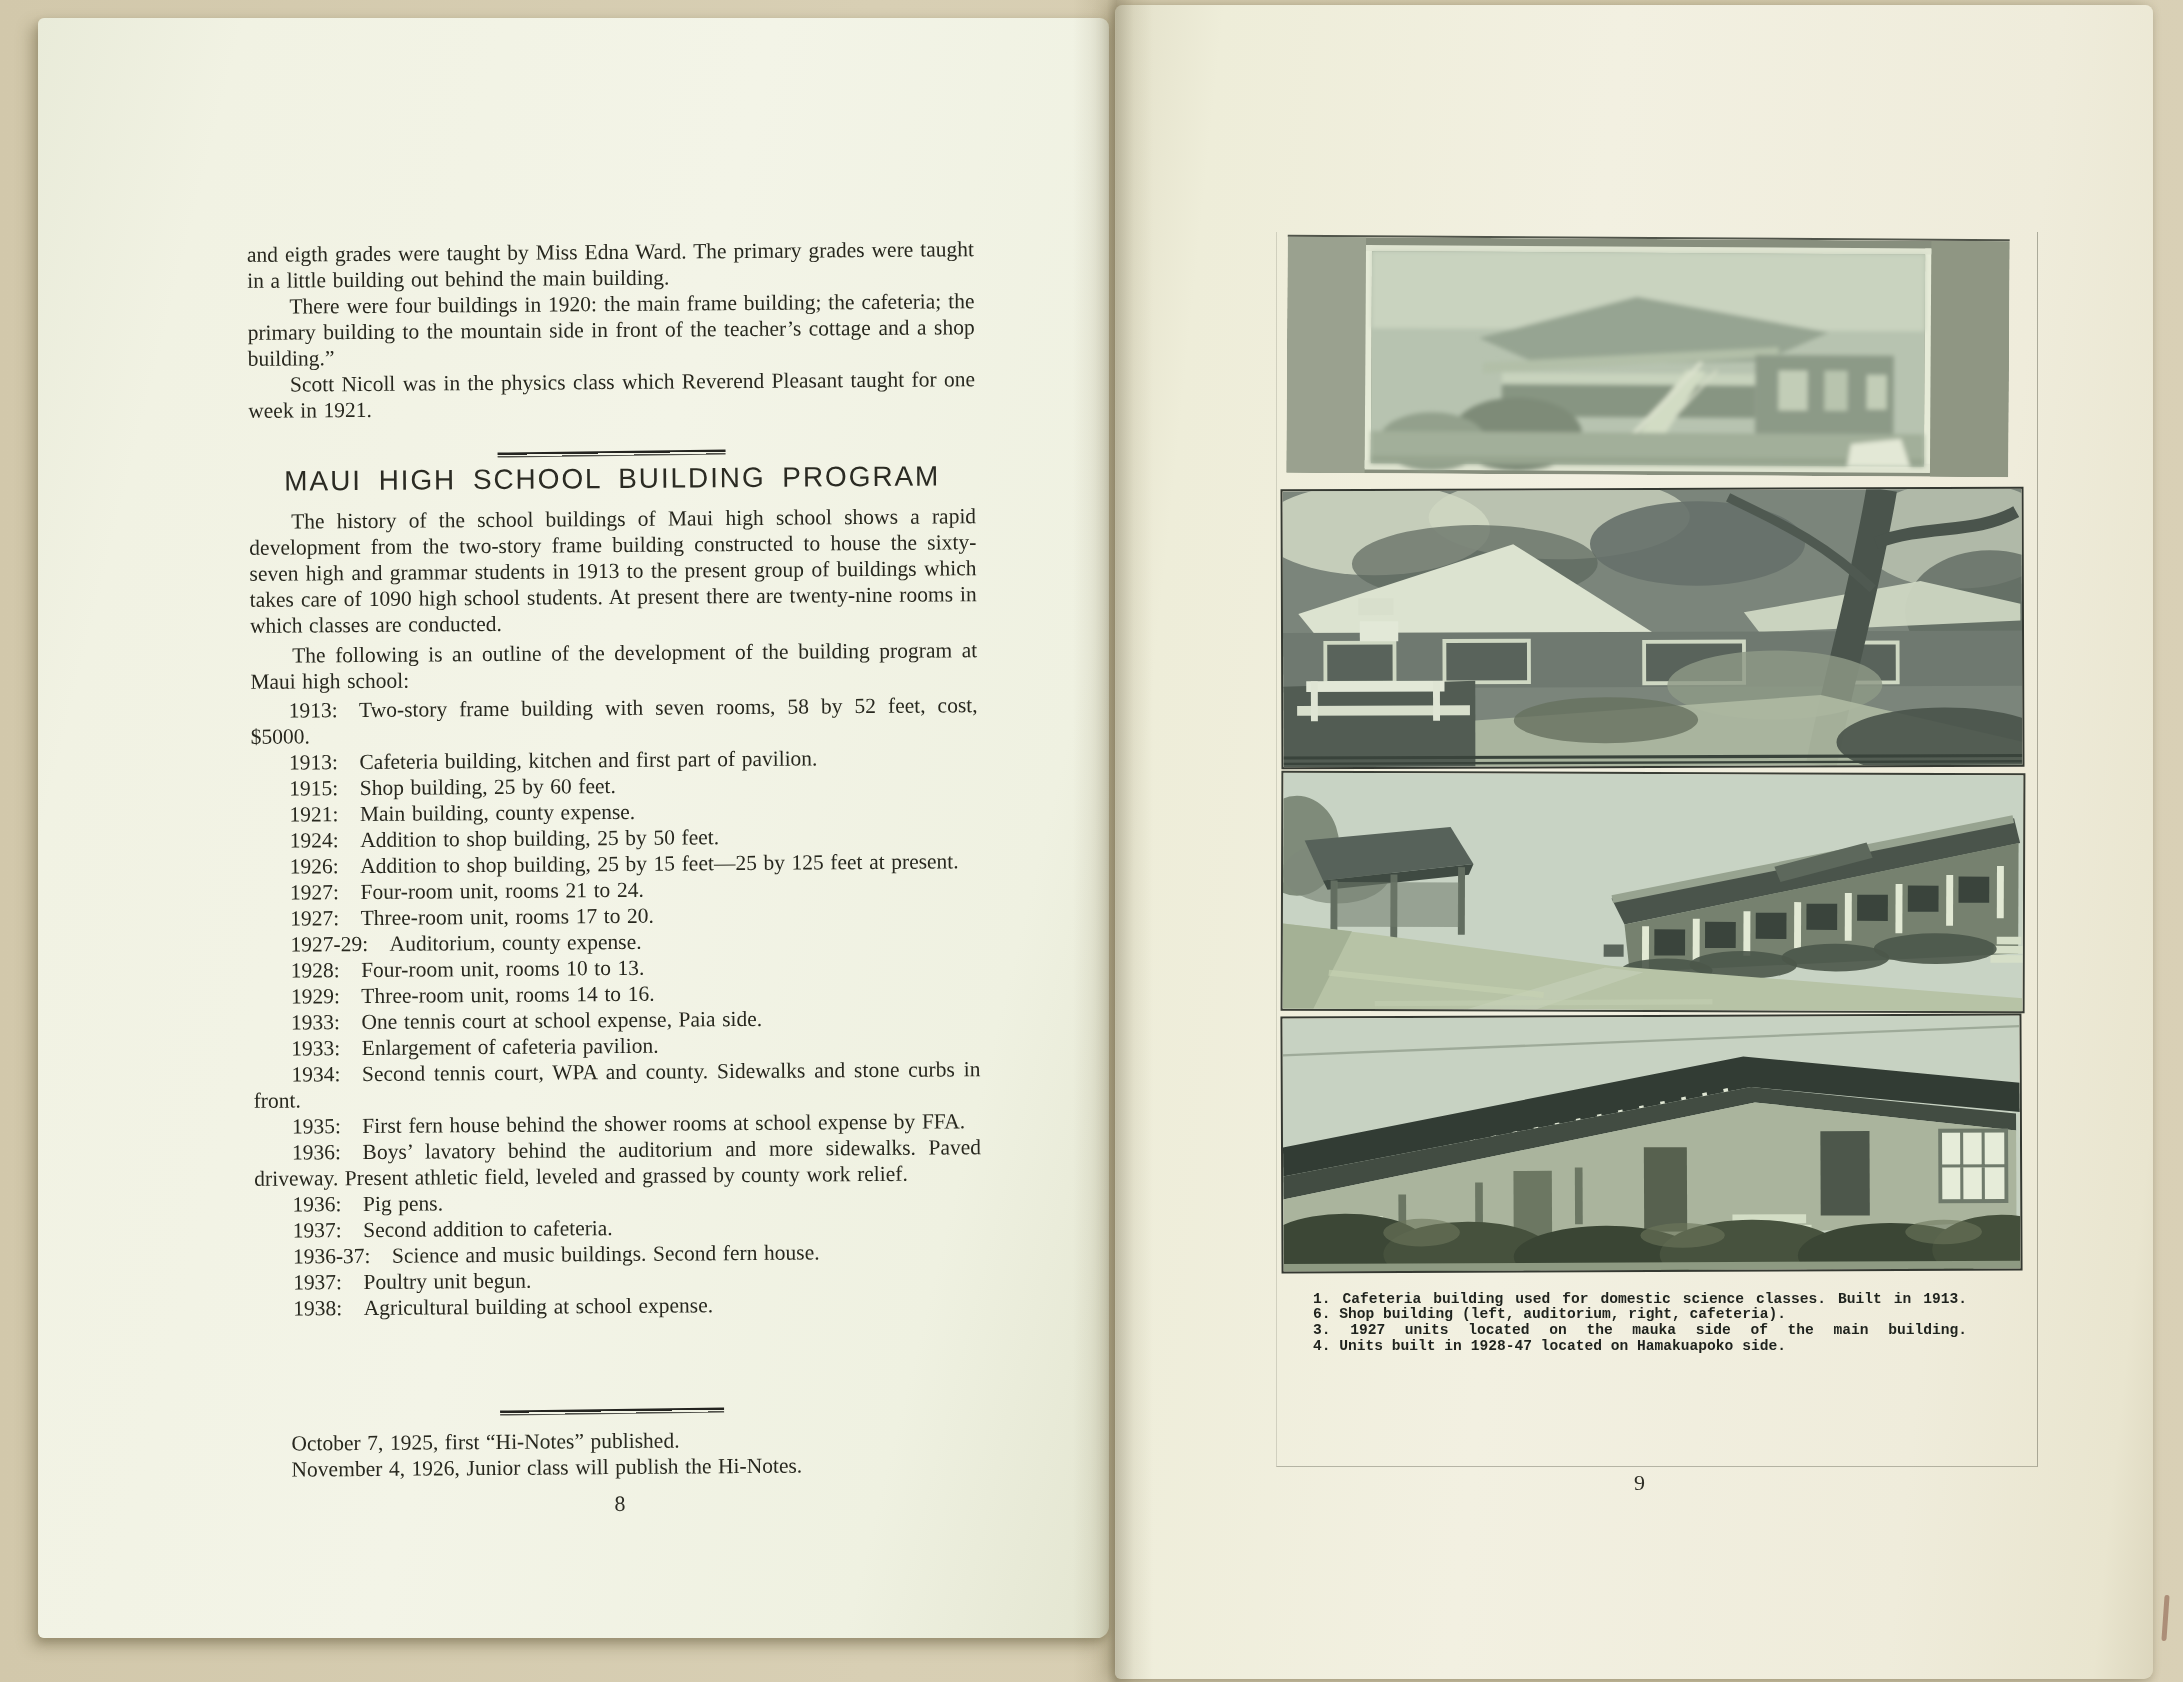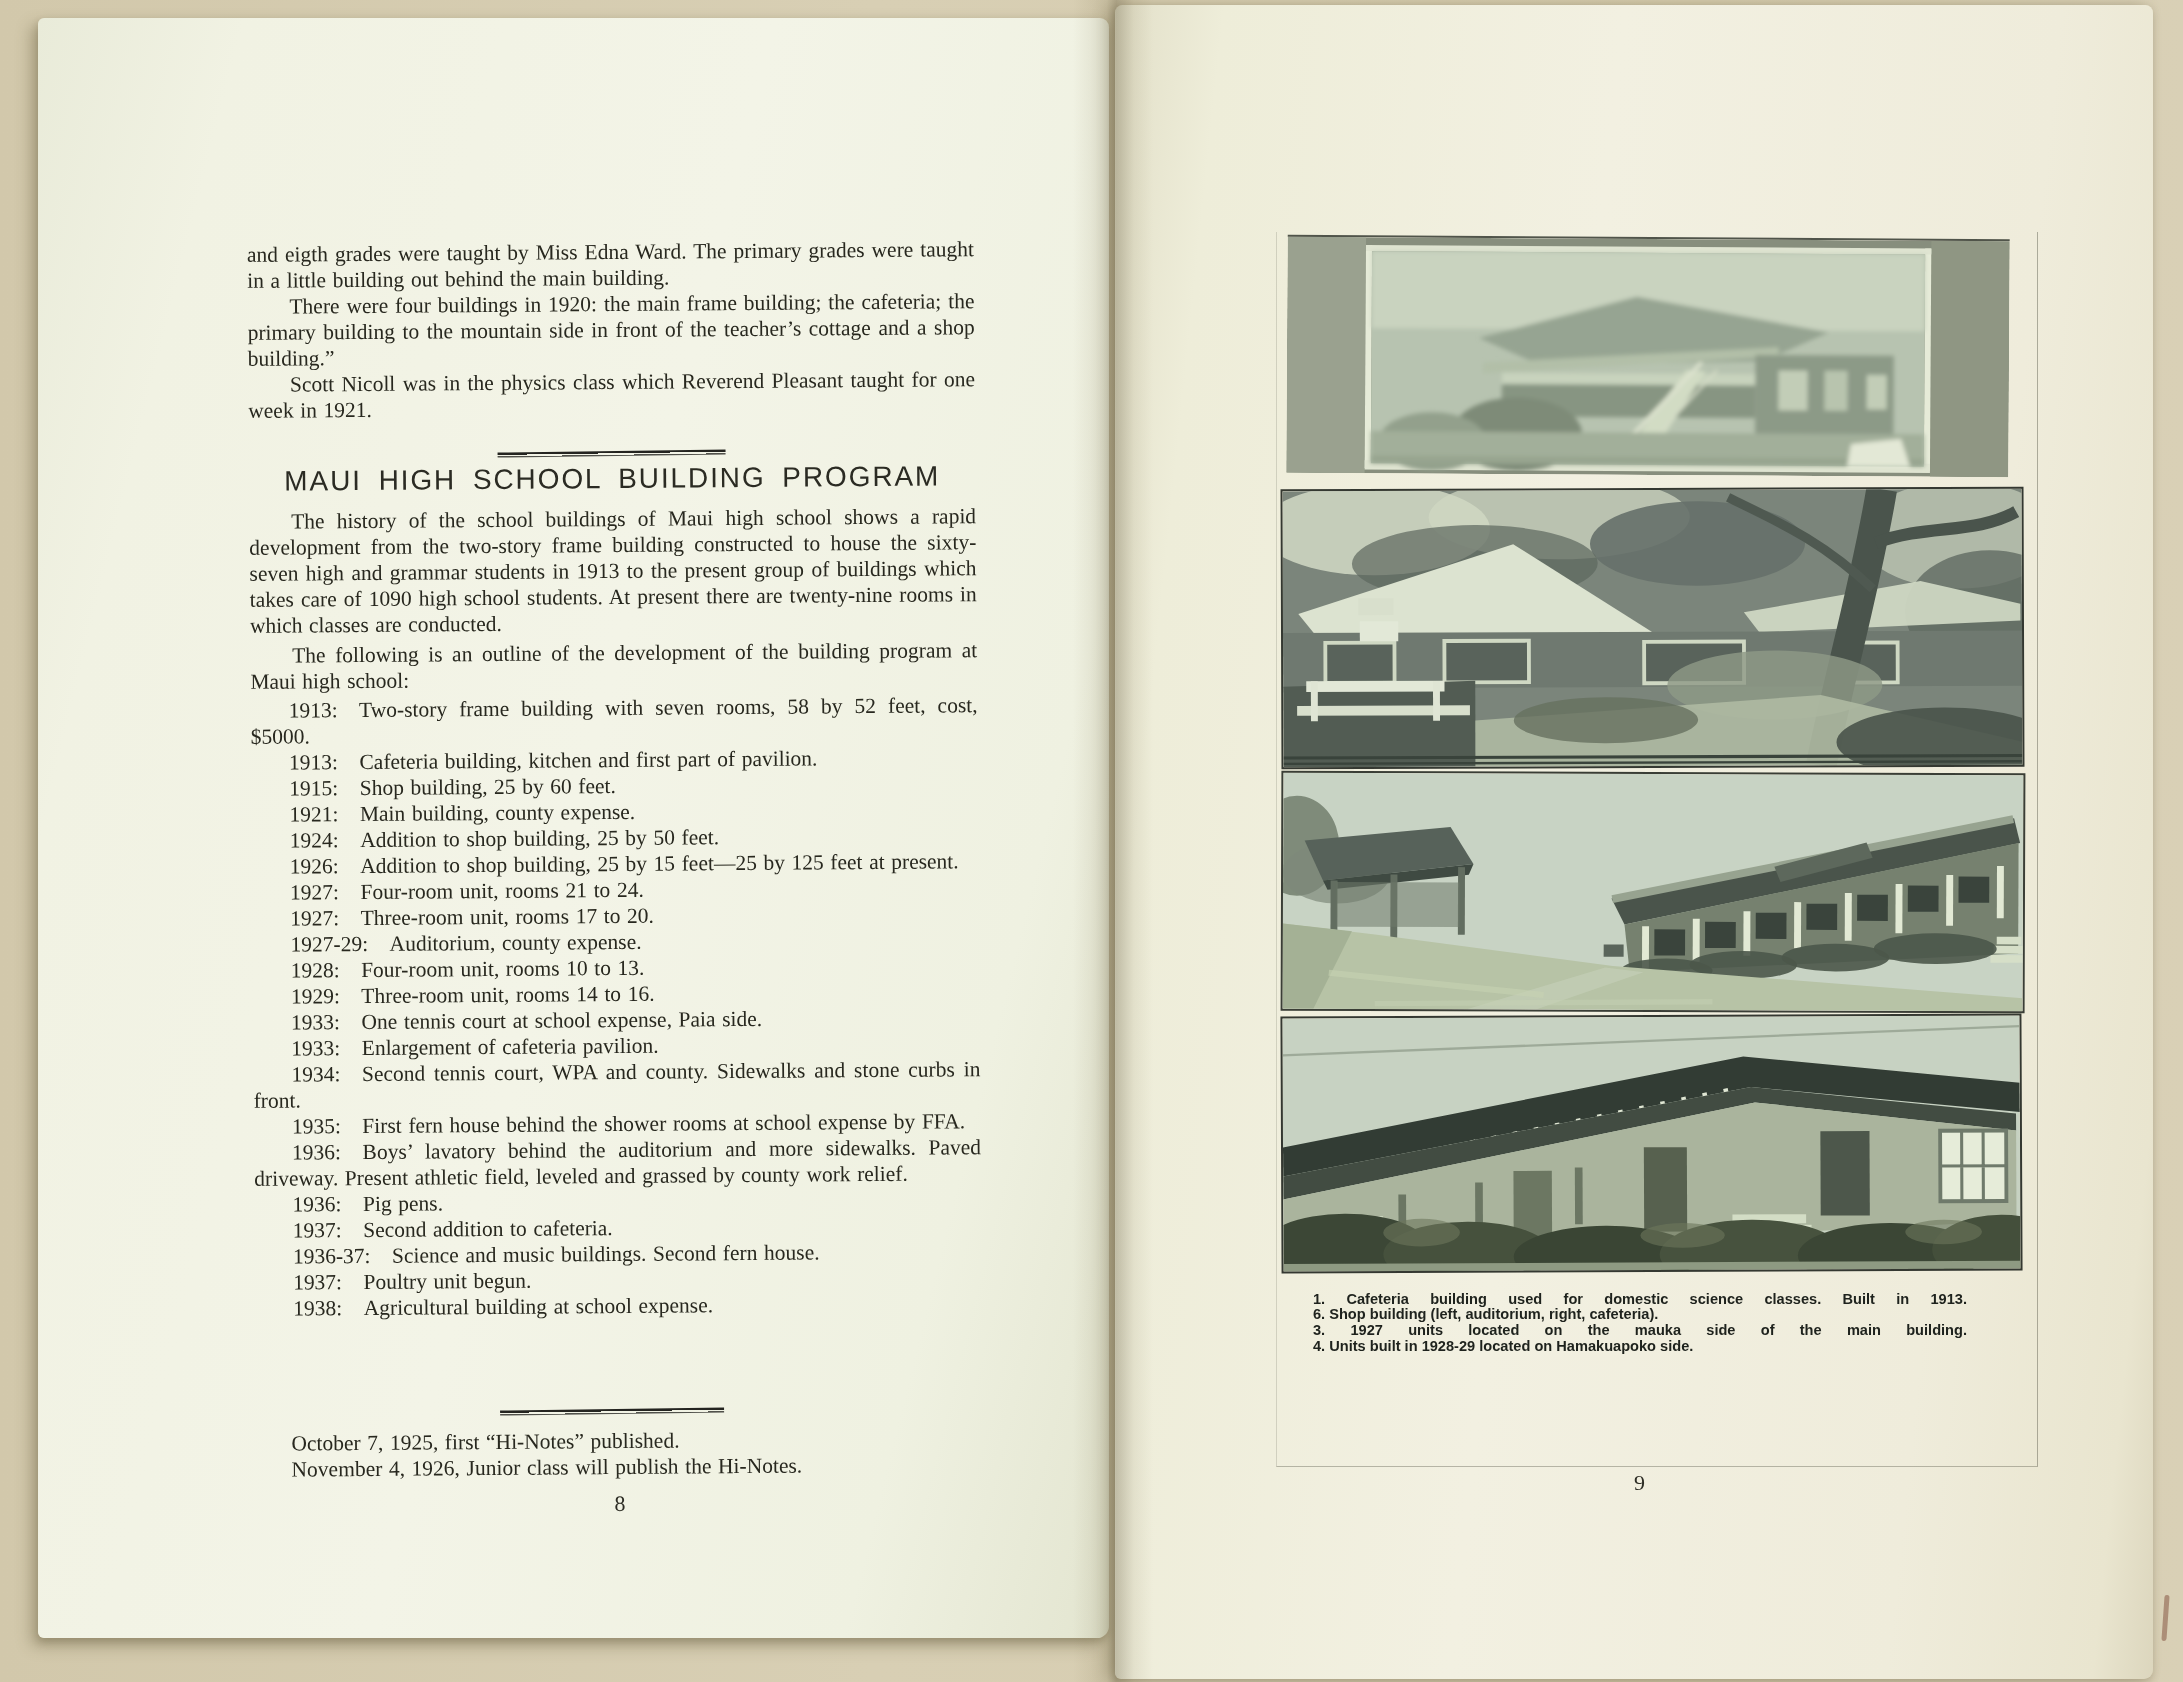--- a/index.html
+++ b/index.html
@@ -42,21 +42,21 @@
   .plate-edge{position:absolute;left:161px;top:227px;width:760px;height:1234px;
     border-right:1.5px solid rgba(72,72,58,.40);border-bottom:1.5px solid rgba(72,72,58,.35);
     border-left:0.8px solid rgba(72,72,58,.18);pointer-events:none;}
   figure.photo{margin:0;position:absolute;overflow:hidden;}
   figure.photo svg{display:block;width:100%;height:100%;}
   .photo-1{left:172px;top:232px;width:722px;height:236px;transform:rotate(.35deg);border-top:2.3px solid #50544a;}
   .photo-2{left:166px;top:483px;width:739px;height:276px;transform:rotate(-.2deg);border:2.3px solid #343831;}
   .photo-3{left:166px;top:767px;width:740px;height:236px;transform:rotate(.2deg);border:2.3px solid #3a3e36;}
   .photo-4{left:166px;top:1010px;width:737px;height:253px;transform:rotate(-.25deg);border:2.3px solid #343831;}
   .captions{position:absolute;left:198px;top:1287px;width:654px;
-    font-family:Liberation Sans, sans-serif;font-weight:bold;
+    font-family:Liberation Mono, monospace;font-weight:bold;
     font-size:14.6px;line-height:15.7px;color:#1e221d;letter-spacing:0;}
   .caption-line{text-align:justify;}
   .caption-line:nth-child(odd){text-align-last:justify;}
   .pagenum-right{position:absolute;left:198px;top:1465px;width:654px;}
 </style>
 </head>
 <body>
 
 <div class="scan">
 
@@ -276,21 +276,21 @@
         <ellipse cx="520" cy="285" rx="55" ry="16" fill="#6c765c" opacity=".6"></ellipse>
         <ellipse cx="860" cy="282" rx="50" ry="16" fill="#6c765c" opacity=".6"></ellipse>
         <rect x="0" y="320" width="960" height="10" fill="#8e9a82"></rect>
       </svg>
     </figure>
 
     <div class="captions">
       <div class="caption-line">1. Cafeteria building used for domestic science classes. Built in 1913.</div>
       <div class="caption-line">6. Shop building (left, auditorium, right, cafeteria).</div>
       <div class="caption-line">3. 1927 units located on the mauka side of the main building.</div>
-      <div class="caption-line">4. Units built in 1928-29 located on Hamakuapoko side.</div>
+      <div class="caption-line">4. Units built in 1928-47 located on Hamakuapoko side.</div>
     </div>
 
     <div class="pagenum pagenum-right">9</div>
   </div>
 
   <div class="gutter"></div>
   <div class="speck"></div>
 </div>
 
 

